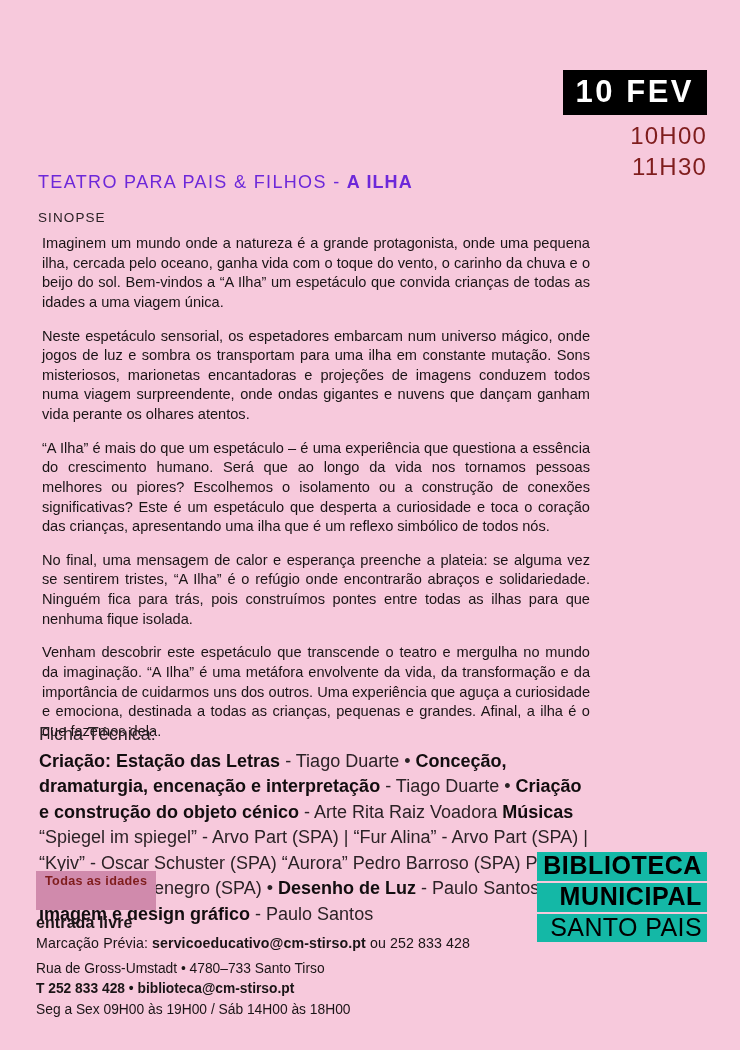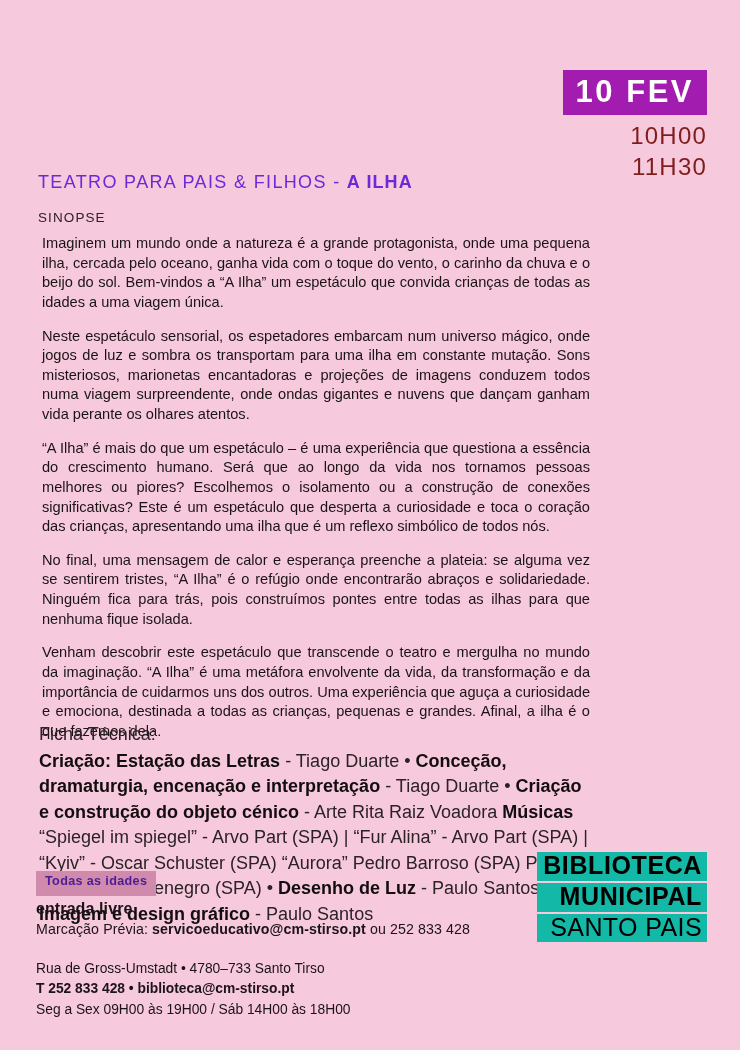--- a/index.html
+++ b/index.html
@@ -23,21 +23,21 @@
 
   
   .date-block {
     position: absolute;
     top: 70px;
     right: 33px;
     text-align: right;
   }
   .date-badge {
     display: inline-block;
-    background: #a21caf;
+    background: #000000;
     color: #ffffff;
     font-weight: bold;
     font-size: 31px;
     letter-spacing: 2.5px;
     line-height: 1;
     padding: 6px 13px 8px 13px;
   }
   .time-line {
     font-size: 24px;
     letter-spacing: 1.2px;
@@ -100,26 +100,26 @@
 
   
   .footer-left {
     position: absolute;
     top: 871px;
     left: 36px;
   }
   .age-badge {
     display: inline-block;
     background: #d08aac;
-    color: #4c1d95;
+    color: #7f1d1d;
     font-weight: bold;
     font-size: 12.6px;
     letter-spacing: 0.35px;
     line-height: 1;
-    padding: 4px 9px 8px 9px;
+    padding: 4px 9px 22px 9px;
   }
   .entrada {
     font-weight: bold;
     font-size: 16px;
     margin-top: 4px;
     letter-spacing: 0.1px;
   }
   .marcacao {
     font-size: 14.2px;
     margin-top: 3px;

